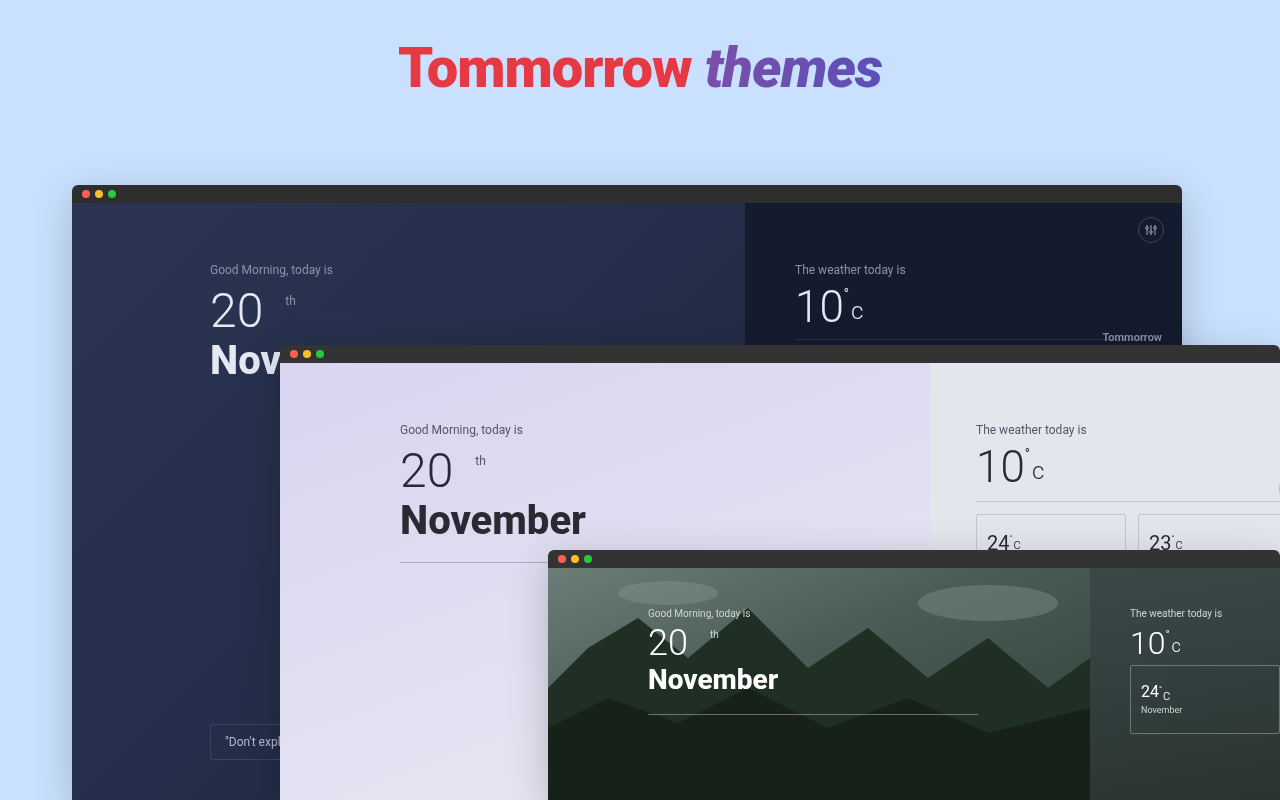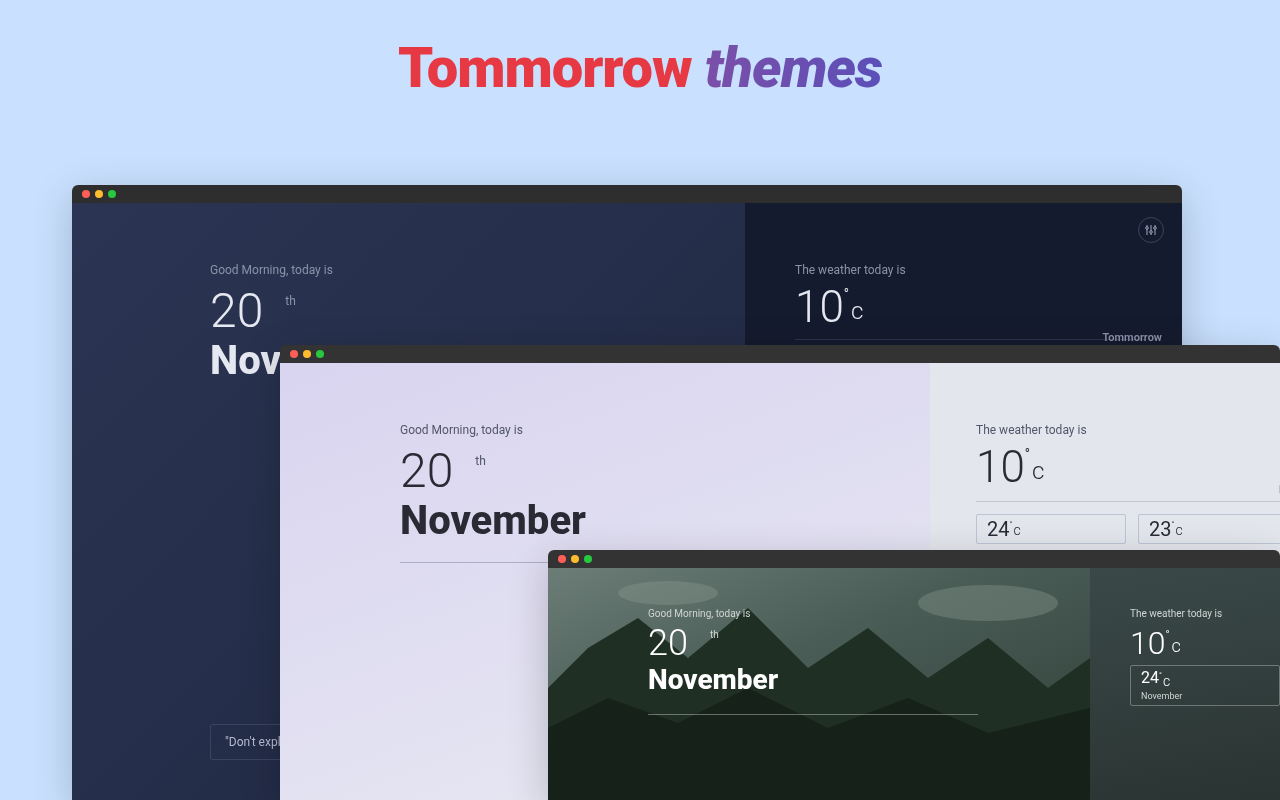--- a/index.html
+++ b/index.html
@@ -64,21 +64,21 @@
     .tnum{font-size:44px;font-weight:300;}
     .deg{font-size:14px;margin-top:2px;}
     .unit{font-size:24px;font-weight:300;margin-top:14px;margin-left:2px;}
     .city{position:absolute;right:20px;top:128px;font-size:11px;font-weight:600;}
     .win2 .city{top:120px;right:2px;}
     .hr-w{display:none;}
     .win1 .hr-w{display:block;border:none;border-top:1px solid #2b3350;margin-top:10px;width:350px;}
     .win2 .hr-w{display:block;border:none;border-top:1px solid #c5c9d5;margin-top:12px;width:310px;}
 
     .forecast-row{display:flex;gap:12px;margin-top:12px;}
-    .fcard{border:1px solid rgba(130,145,180,.4);border-radius:2px;padding:4px 10px;min-width:150px;}
+    .fcard{border:1px solid rgba(130,145,180,.4);border-radius:2px;padding:18px 10px;min-width:150px;}
     .fcard .ft{display:flex;align-items:flex-start;line-height:1;}
     .fcard .fnum{font-size:20px;font-weight:400;}
     .fcard .fdeg{font-size:8px;margin-top:1px;}
     .fcard .func{font-size:14px;margin-top:4px;margin-left:1px;font-weight:300;}
     .fcard .fday{font-size:10px;margin-top:5px;}
 
     .win3 .fcard{border:1px solid rgba(255,255,255,.3);min-width:125px;margin-top:6px;}
 
     .quote-box{position:absolute;left:138px;bottom:40px;border:1px solid #3a4360;border-radius:2px;padding:10px 14px;font-size:12px;color:#b4bbd0;width:80px;overflow:hidden;white-space:nowrap;}
 

